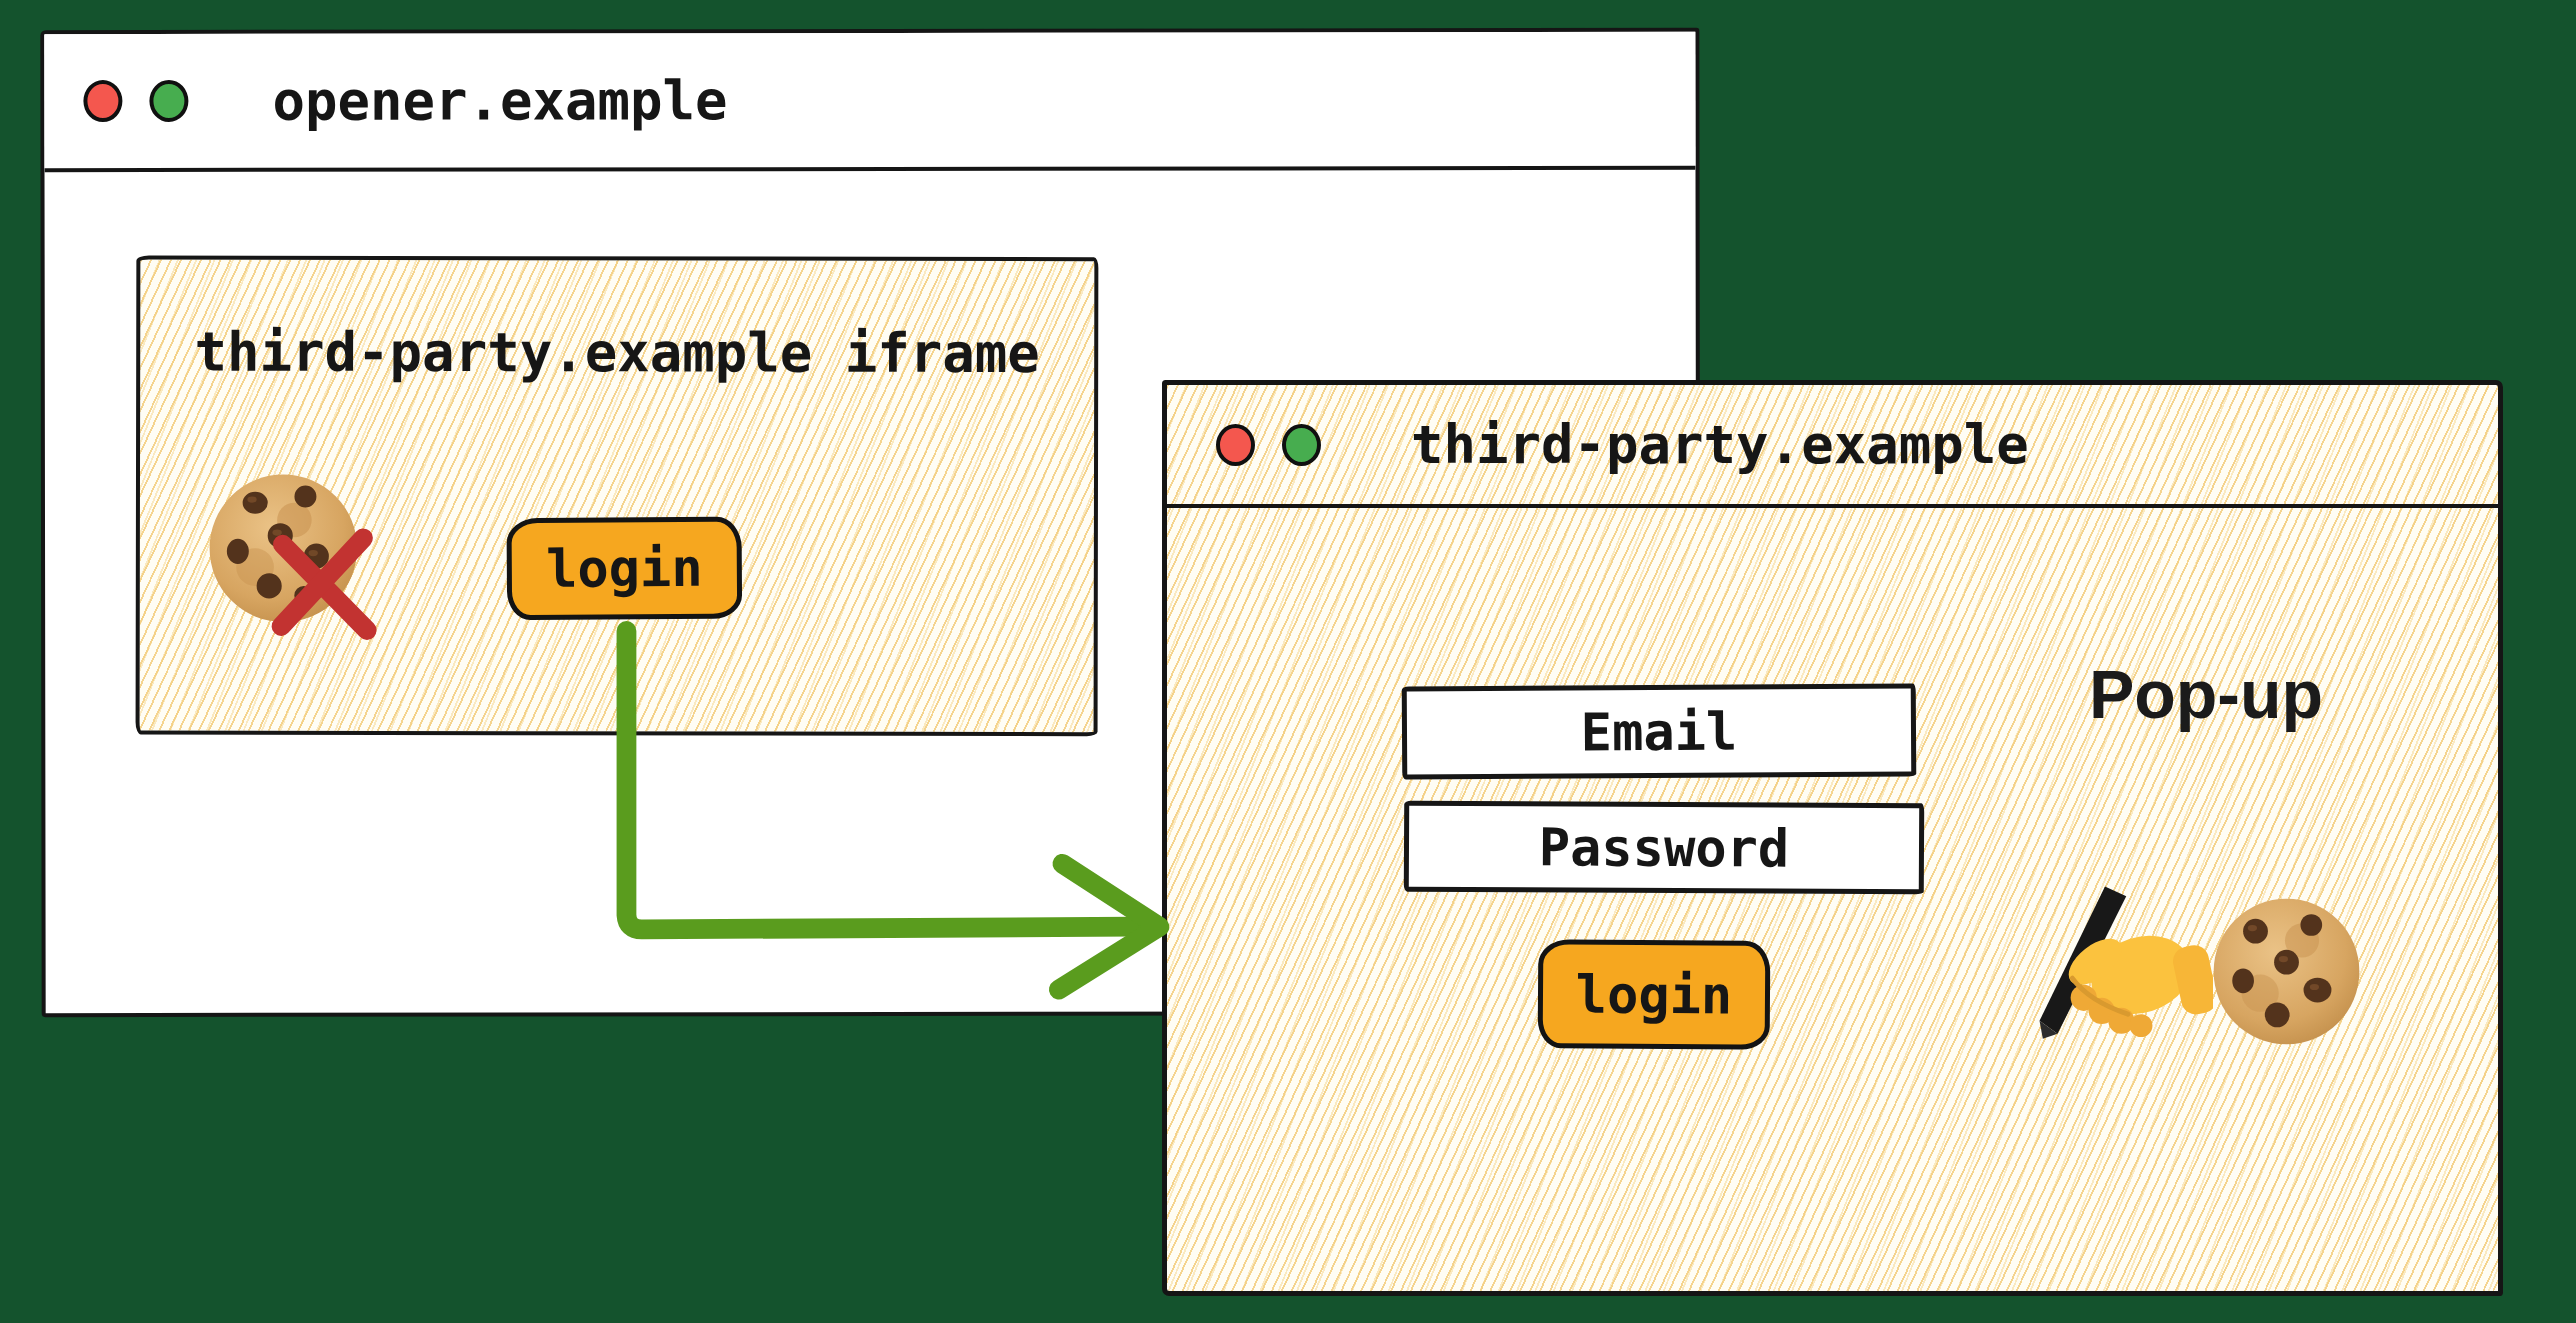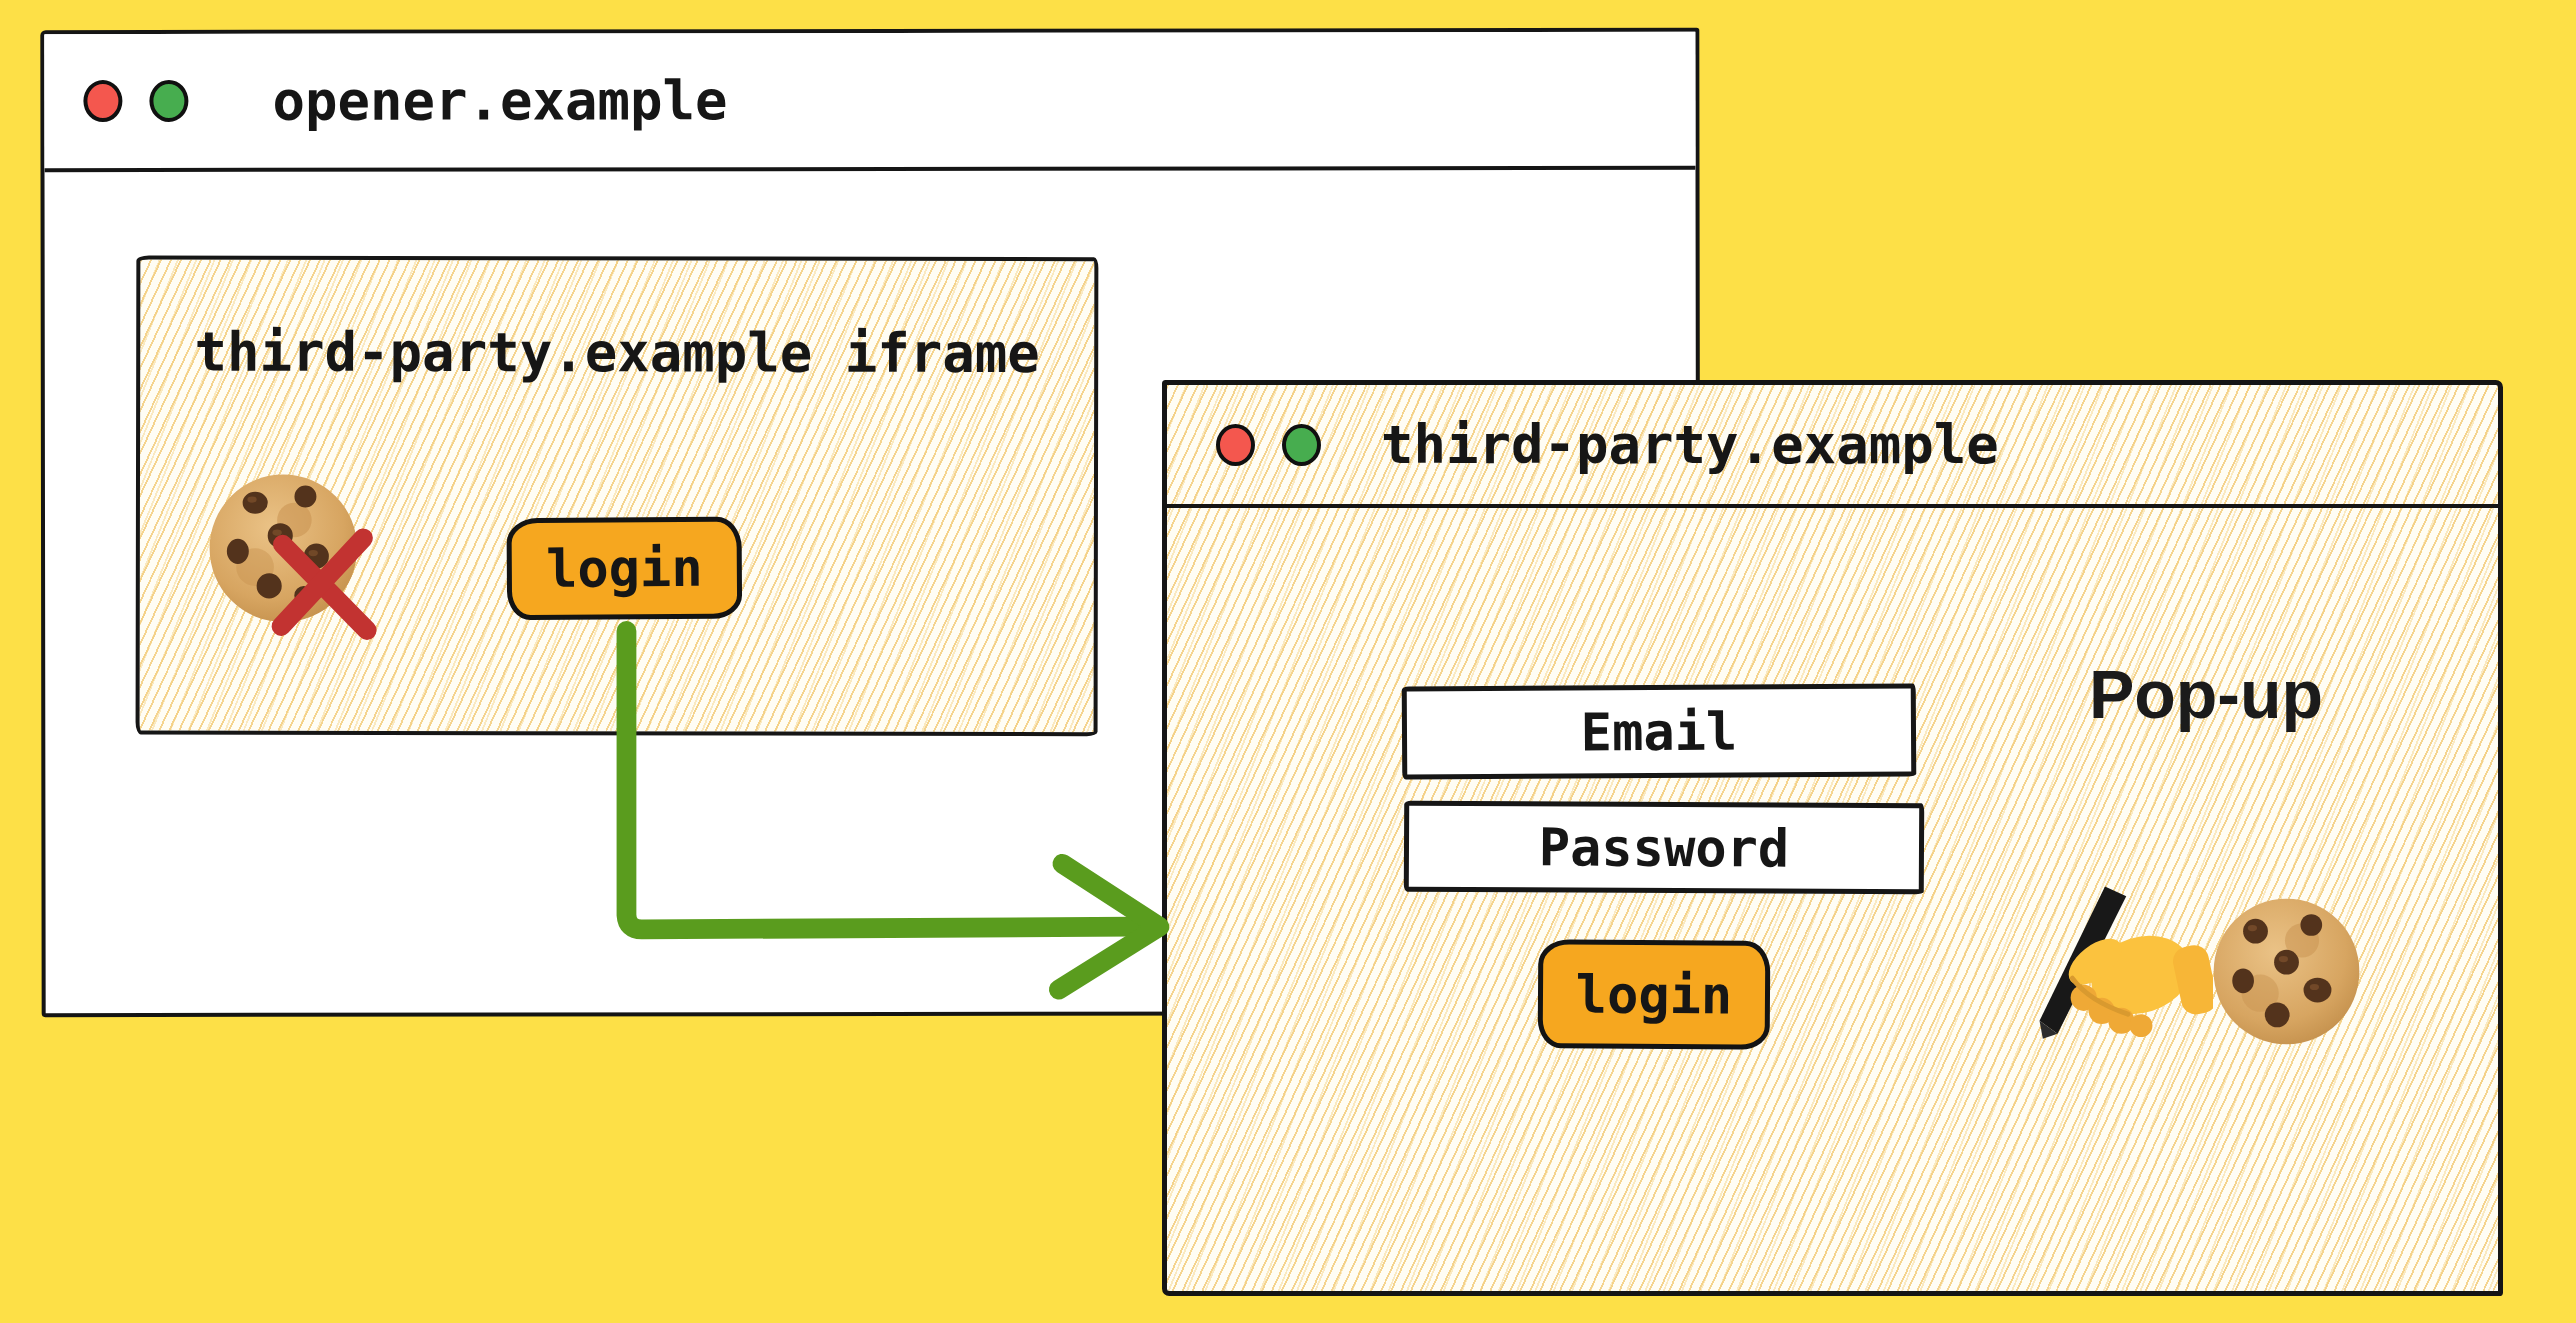--- a/index.html
+++ b/index.html
@@ -1,17 +1,17 @@
 <!DOCTYPE html>
 <html style="font-size:14.4px"><head>
 <meta charset="utf-8">
 <style>
   html,body{margin:0;padding:0;background:#ffffff;}
   #canvas{
-    position:relative;width:2576px;height:1324px;background:#fde047;overflow:hidden;
+    position:relative;width:2576px;height:1324px;background:#14532d;overflow:hidden;
     font-family:"DejaVu Sans Mono","Liberation Mono",monospace;color:#161616;
   }
   .mono{font-family:"DejaVu Sans Mono","Liberation Mono",monospace;font-weight:bold;}
   .sans{font-family:"Liberation Sans","DejaVu Sans",sans-serif;}
 
   
   .hatch{
     background-color:#FFFDF4;
     background-image:
       repeating-linear-gradient(115deg, rgba(243,205,125,.85) 0 1.8px, rgba(0,0,0,0) 1.8px 9px),
@@ -26,21 +26,21 @@
     border-radius:3.6px 7.2px 3.6px 7.2px;z-index:3;}
 
   .titlebar{position:relative;display:flex;align-items:center;border-bottom:4.5px solid #151515;box-sizing:border-box;}
   .opener .titlebar{height:138px;padding-left:39px;background:#ffffff;}
   .popup  .titlebar{height:123px;padding-left:49px;background:transparent;}
   .light{display:inline-block;width:31px;height:34px;border:4.5px solid #101010;border-radius:50%;flex:0 0 auto;}
   .light.red{background:#F4574E;}
   .light.green{background:#47AD4F;margin-left:27px;}
   .titlebar .title{font-size:54px;letter-spacing:0;white-space:nowrap;}
   .opener .titlebar .title{margin-left:84px;}
-  .popup  .titlebar .title{margin-left:60px;}
+  .popup  .titlebar .title{margin-left:90px;}
 
   
   .iframe-box{position:absolute;left:91px;top:223px;width:962px;height:479px;
     border:4.5px solid #161616;box-sizing:border-box;border-radius:12.6px 4.5px 10.8px 5.4px/5.4px 10.8px 4.5px 12.6px;
     transform:rotate(.18deg);}
   .iframe-label{position:absolute;left:0;top:61px;width:100%;text-align:center;font-size:54px;}
 
   .cookie-group{position:absolute;left:65px;top:210px;width:157px;height:157px;overflow:visible;}
   .cookie-group .cookie-svg{position:absolute;left:0;top:0;width:157px;height:157px;}
   .cookie-group .cross-svg{position:absolute;left:56px;top:49px;width:128px;height:128px;}

